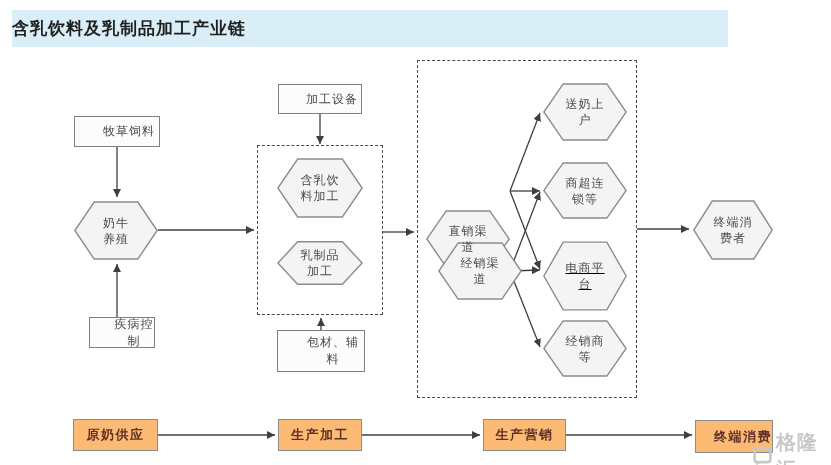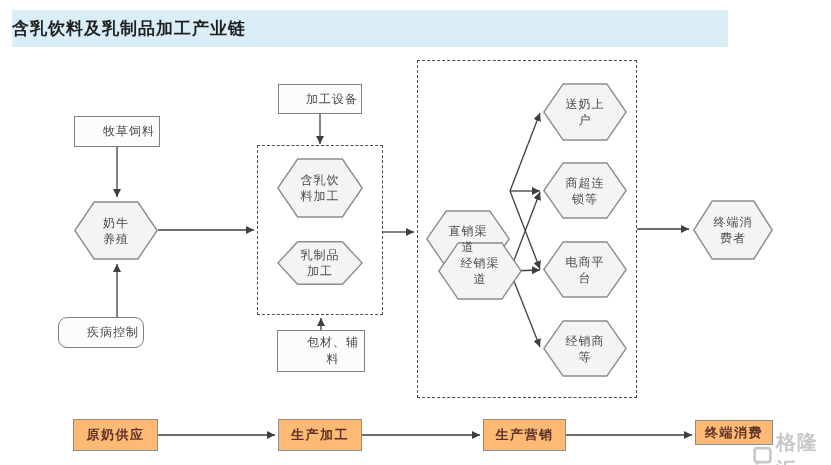--- a/index.html
+++ b/index.html
@@ -86,21 +86,21 @@
   <div class="node rect-node" style="left:74px;top:116px;width:86px;height:31px;align-items:center;">
     <span>牧草饲料</span>
   </div>
   <div class="node hex-node" style="left:74px;top:201px;width:84px;height:59px;">
     <svg class="hex-shape" viewBox="0 0 100 60" preserveAspectRatio="none">
         <polygon points="24,1 76,1 99,30 76,59 24,59 1,30"></polygon>
       </svg>
     <div class="hex-label">奶牛
 养殖</div>
   </div>
-  <div class="node rect-node" style="left:58px;top:317px;width:86px;height:31px;border-radius:9px;">
+  <div class="node rect-node" style="left:89px;top:317px;width:66px;height:31px;">
     <span>疾病控制</span>
   </div>
 
   <div class="node rect-node" style="left:278px;top:84px;width:84px;height:30px;">
     <span>加工设备</span>
   </div>
   <div class="node hex-node" style="left:277px;top:158px;width:86px;height:60px;">
     <svg class="hex-shape" viewBox="0 0 100 60" preserveAspectRatio="none">
         <polygon points="24,1 76,1 99,30 76,59 24,59 1,30"></polygon>
       </svg>
@@ -139,21 +139,21 @@
     <div class="hex-label">送奶上
 户</div>
   </div>
   <div class="node hex-node" style="left:543px;top:162px;width:84px;height:57px;">
     <svg class="hex-shape" viewBox="0 0 100 60" preserveAspectRatio="none">
         <polygon points="24,1 76,1 99,30 76,59 24,59 1,30"></polygon>
       </svg>
     <div class="hex-label">商超连
 锁等</div>
   </div>
-  <div class="node hex-node" style="left:543px;top:241px;width:84px;height:57px;">
+  <div class="node hex-node" style="left:543px;top:241px;width:84px;height:70px;text-decoration:underline;">
     <svg class="hex-shape" viewBox="0 0 100 60" preserveAspectRatio="none">
         <polygon points="24,1 76,1 99,30 76,59 24,59 1,30"></polygon>
       </svg>
     <div class="hex-label">电商平
 台</div>
   </div>
   <div class="node hex-node" style="left:543px;top:320px;width:84px;height:57px;">
     <svg class="hex-shape" viewBox="0 0 100 60" preserveAspectRatio="none">
         <polygon points="24,1 76,1 99,30 76,59 24,59 1,30"></polygon>
       </svg>
@@ -171,21 +171,21 @@
 
   <div class="node stage-node" style="left:73px;top:419px;width:85px;height:32px;">
     <span>原奶供应</span>
   </div>
   <div class="node stage-node" style="left:278px;top:419px;width:84px;height:32px;">
     <span>生产加工</span>
   </div>
   <div class="node stage-node" style="left:483px;top:419px;width:83px;height:32px;">
     <span>生产营销</span>
   </div>
-  <div class="node stage-node" style="left:695px;top:420px;width:78px;height:25px;">
+  <div class="node stage-node" style="left:695px;top:420px;width:78px;height:33px;justify-content:flex-end;">
     <span>终端消费</span>
   </div>
 
   <div class="watermark">
     <svg width="24" height="24" viewBox="0 0 24 24">
       <rect x="3" y="3" width="18" height="16" rx="3" fill="none" stroke="#c8c8c8" stroke-width="3"></rect>
       <path d="M5 19 L5 23 L10 19 Z" fill="#c8c8c8"></path>
     </svg>
     <span class="wm-text">格隆汇</span>
   </div>

